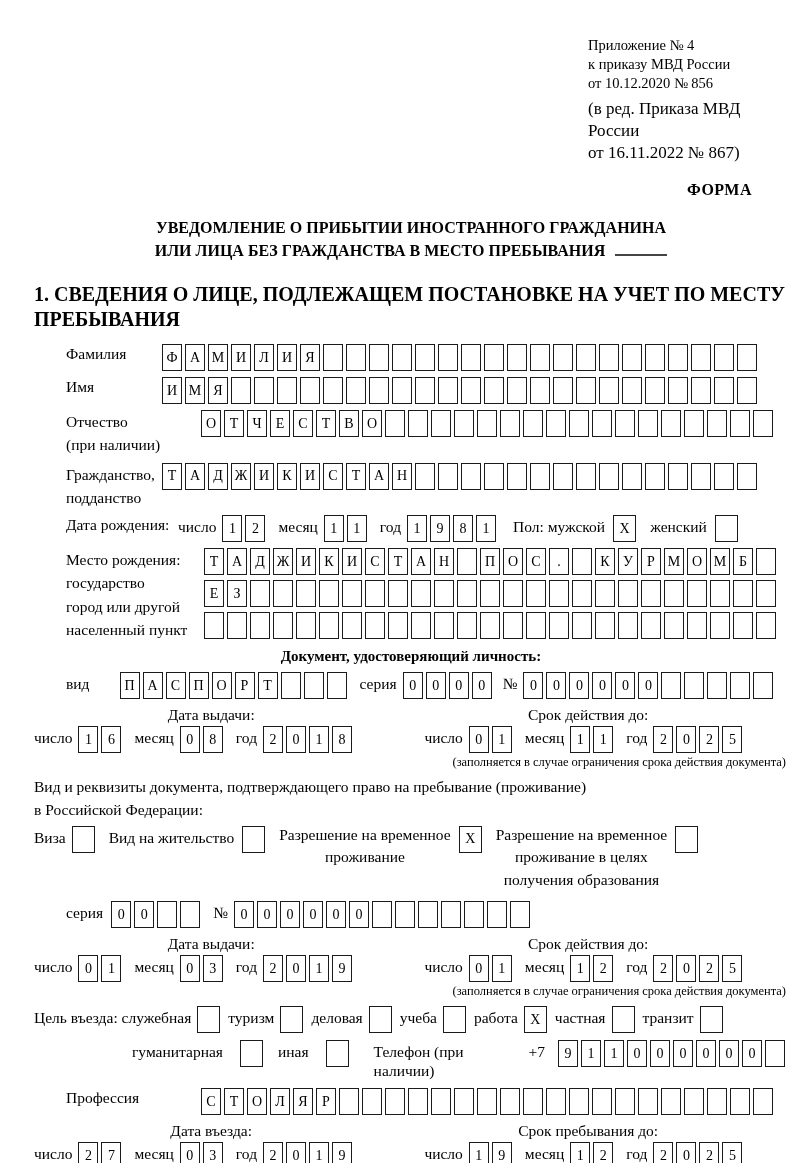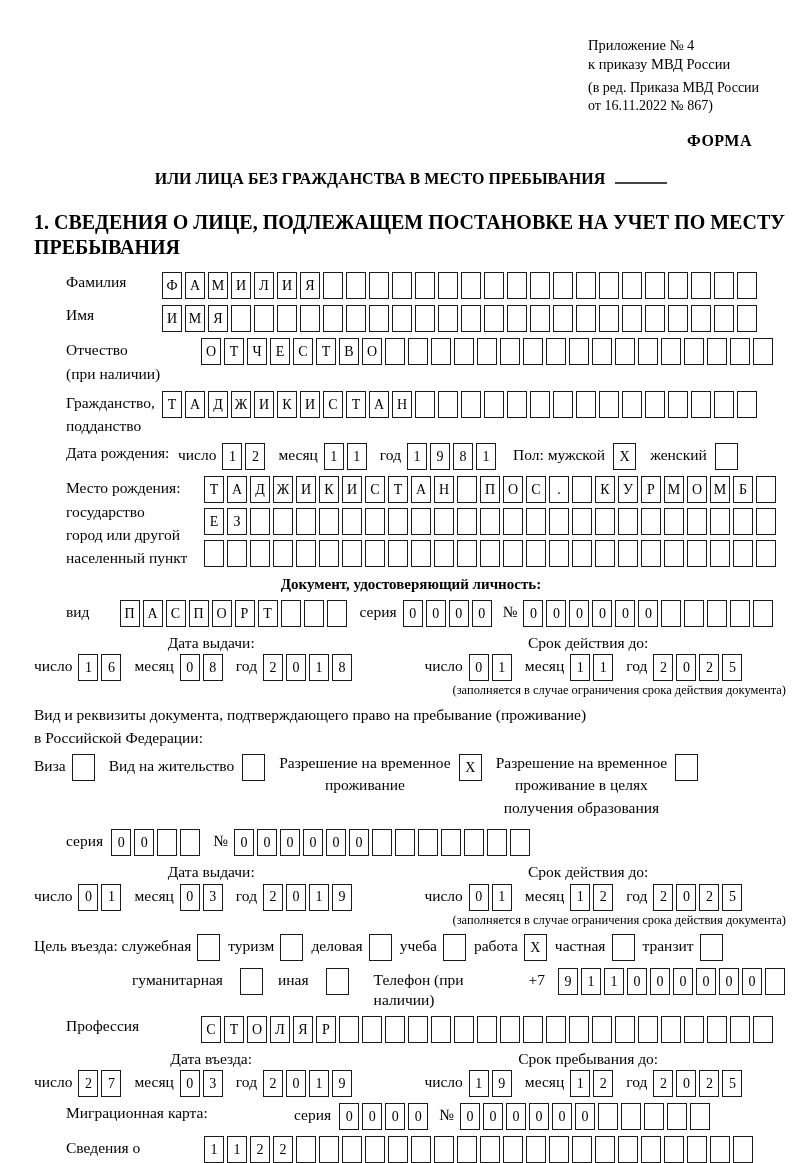--- a/index.html
+++ b/index.html
@@ -7,21 +7,21 @@
     width:800px;height:1163px;box-sizing:border-box;
     padding:36px 12px 0 34px;
     background:#fff;color:#000;
     font-family:"Liberation Serif","DejaVu Serif",serif;
     font-size:15.5px;line-height:1.25;
     overflow:hidden;position:relative;
   }
   
   .appendix{margin-left:auto;width:200px;}
   .appendix .a-line{font-size:14.5px;line-height:1.3;}
-  .appendix .e-line{font-size:14px;line-height:1.3;}
+  .appendix .e-line{font-size:17px;line-height:1.3;}
   .appendix .gap{height:5px;}
   .forma{text-align:right;font-weight:bold;font-size:16px;margin:16px 36px 0 0;letter-spacing:.5px;}
   
   .title{ text-align:center;font-weight:bold;font-size:16px;margin-top:16px;line-height:1.45;}
   .blank-line{display:inline-block;width:52px;border-bottom:2px solid #444;height:14px;margin-left:10px;}
   .sec-head{font-weight:bold;font-size:20px;margin-top:20px;margin-bottom:12px;}
   
   .frow{display:flex;align-items:flex-start;margin-bottom:6px;margin-left:32px;}
   .lbl{flex:none;}
   .lbl2{line-height:1.5;}
@@ -58,28 +58,30 @@
   .purpose-row span.t0{margin:2px 6px 0 0;}
 </style>
 </head>
 <body>
 
 <div class="page">
 
   <div class="appendix">
     <div class="a-line">Приложение № 4</div>
     <div class="a-line">к приказу МВД России</div>
+    <div class="a-line">от 10.12.2020 № 856</div>
     <div class="gap"></div>
     <div class="e-line">(в ред. Приказа МВД России</div>
     <div class="e-line">от 16.11.2022 № 867)</div>
   </div>
 
   <div class="forma">ФОРМА</div>
 
   <div class="title">
+    <div>УВЕДОМЛЕНИЕ О ПРИБЫТИИ ИНОСТРАННОГО ГРАЖДАНИНА</div>
     <div><span>ИЛИ ЛИЦА БЕЗ ГРАЖДАНСТВА В МЕСТО ПРЕБЫВАНИЯ</span><span class="blank-line"></span></div>
   </div>
 
   <div class="sec-head">1. СВЕДЕНИЯ О ЛИЦЕ, ПОДЛЕЖАЩЕМ ПОСТАНОВКЕ НА УЧЕТ ПО МЕСТУ ПРЕБЫВАНИЯ</div>
 
   <div class="frow">
     <span class="lbl w96">Фамилия</span>
     <span class="boxes">
         <span class="cbox">Ф</span>
         <span class="cbox">А</span>

